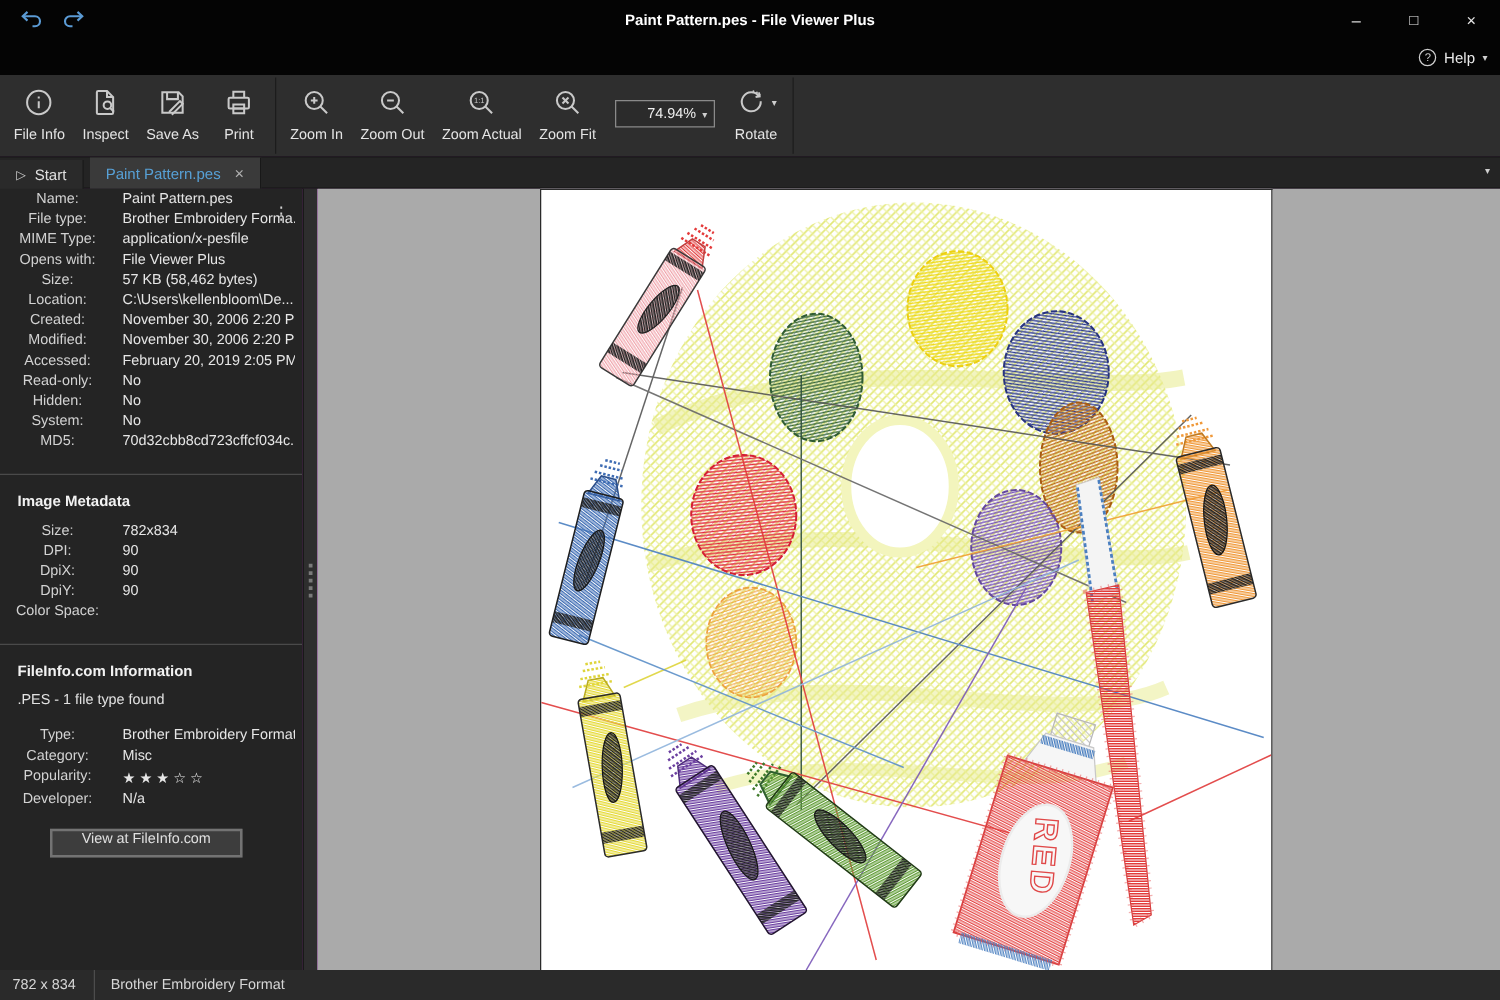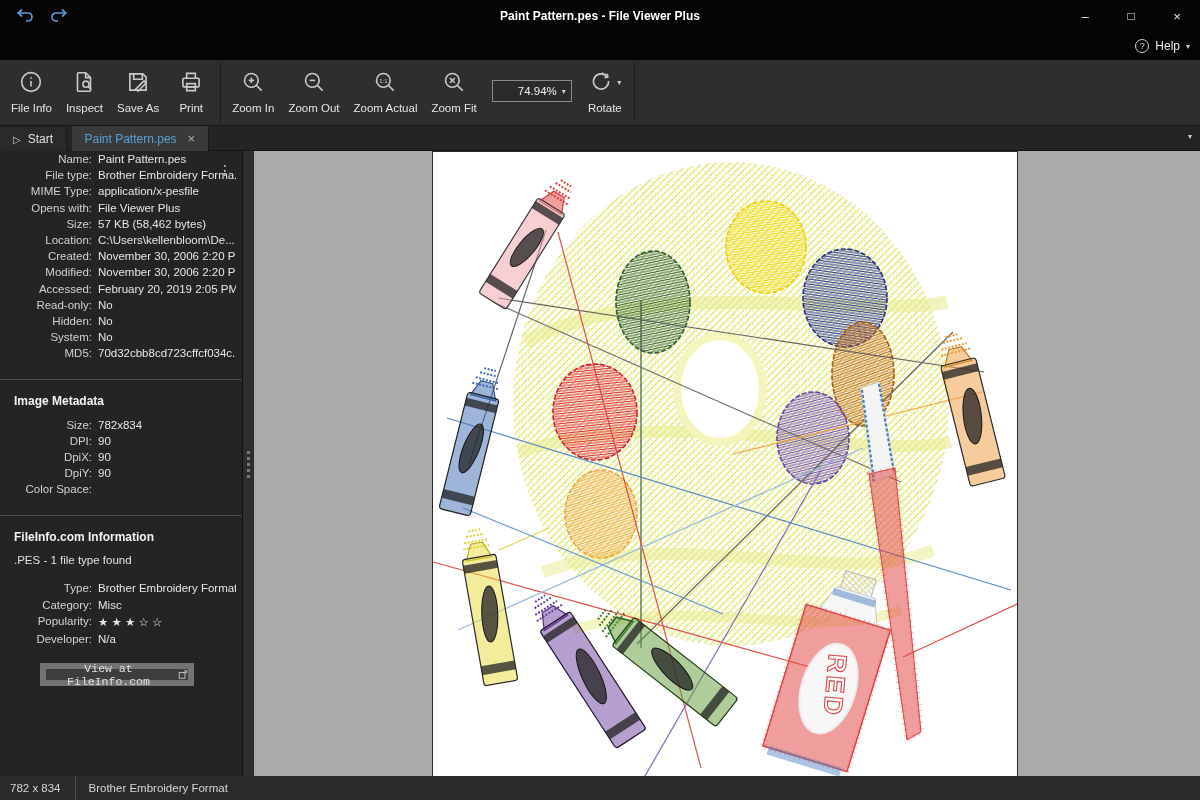--- a/index.html
+++ b/index.html
@@ -57,28 +57,28 @@
   
   .main { position:absolute; left:0; top:151px; width:1200px; height:625px; }
   .sidebar { position:absolute; left:0; top:0; width:242px; height:625px; background:#242424;
     color:#dcdcdc; font-size:11.5px; overflow:hidden; }
   .sb-section { padding:0 0 10px 0; }
   .sb-head { position:relative; padding:14px 14px 8px 14px; font-size:12px; font-weight:bold;
     color:#f2f2f2; }
   .kebab { position:absolute; right:10px; top:12px; color:#d0d0d0; font-size:14px;
     letter-spacing:0; line-height:14px; }
   .row { display:grid; grid-template-columns:92px 1fr; column-gap:6px; padding:2.1px 6px 2.1px 0; }
-  .row .lbl { text-align:right; color:#d2d2d2; white-space:nowrap; }
+  .row .lbl { text-align:center; color:#d2d2d2; white-space:nowrap; }
   .row .val { color:#e6e6e6; white-space:nowrap; overflow:hidden; }
   .sb-div { border-top:1px solid #4a4a4a; margin:8px 0 0 0; }
   .sb-sub { padding:2px 14px 6px 14px; color:#e2e2e2; }
   .fi-btn { margin:16px 0 0 40px; width:154px; height:23px; background:#3d3d3d;
-    border:6px solid #737373; color:#e0e0e0; font-size:11.5px; display:flex; gap:7px;
+    border:2px solid #737373; color:#e0e0e0; font-size:11.5px; display:flex; gap:7px;
     align-items:center; justify-content:center;
-    font-family:Liberation Mono, monospace; }
+    font-family:Liberation Sans, sans-serif;flex-direction:column; }
   .fi-btn svg { stroke:#bdbdbd; fill:none; stroke-width:1.2; }
 
   .splitter { position:absolute; left:242px; top:0; width:12px; height:625px; background:#2e2e2e;
     border-left:1px solid #131313; }
   .grip { position:absolute; left:4px; top:300px; display:flex; flex-direction:column; gap:3px; }
   .grip i { width:3px; height:3px; background:#7a7a7a; display:block; }
 
   .viewport { position:absolute; left:254px; top:0; width:946px; height:625px; background:#aaaaaa; }
   .page { position:absolute; left:178px; top:0; width:586px; height:625px; background:#ffffff;
     border-left:1px solid #2a2a2a; border-right:1px solid #2a2a2a; border-top:1px solid #2a2a2a; }

